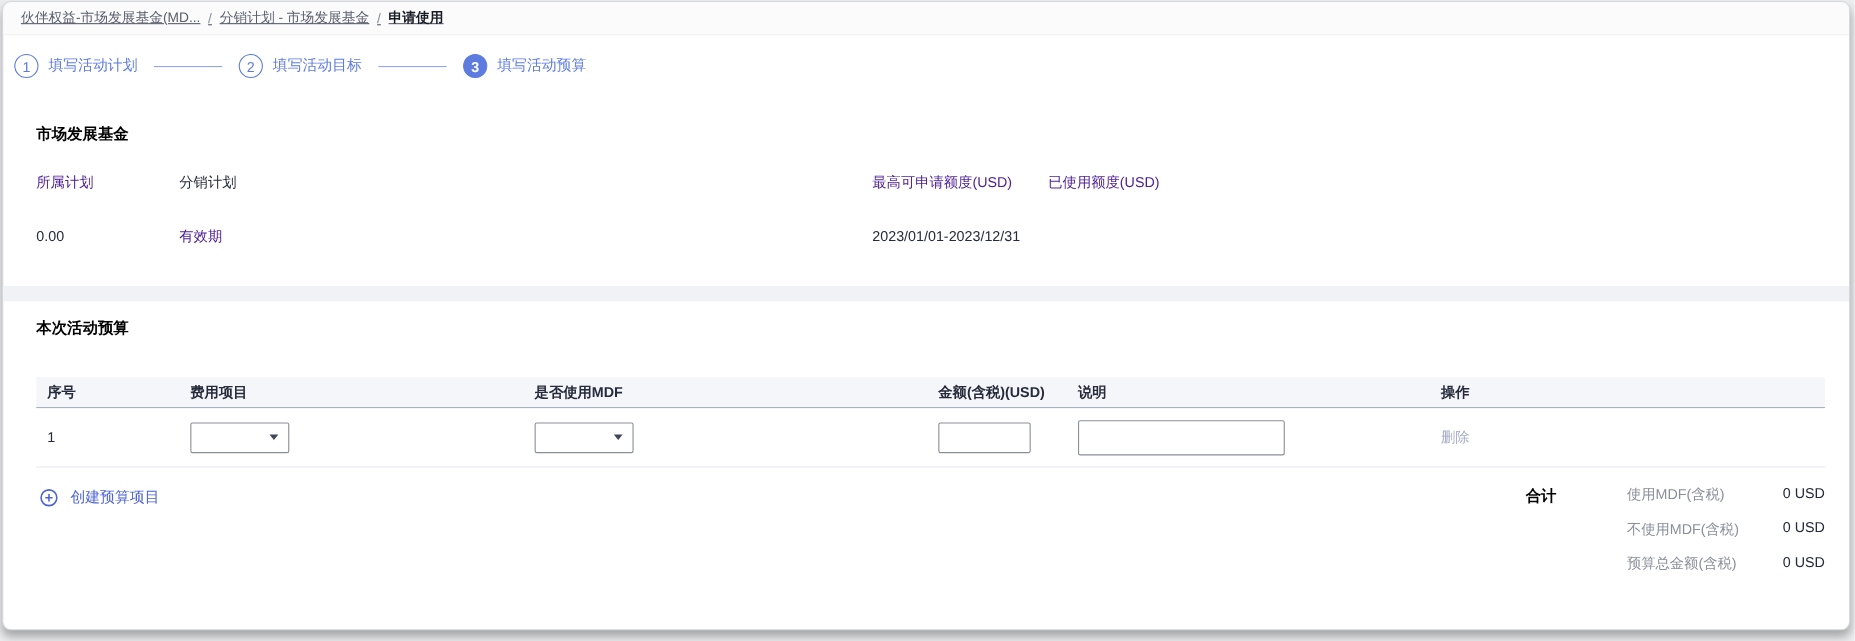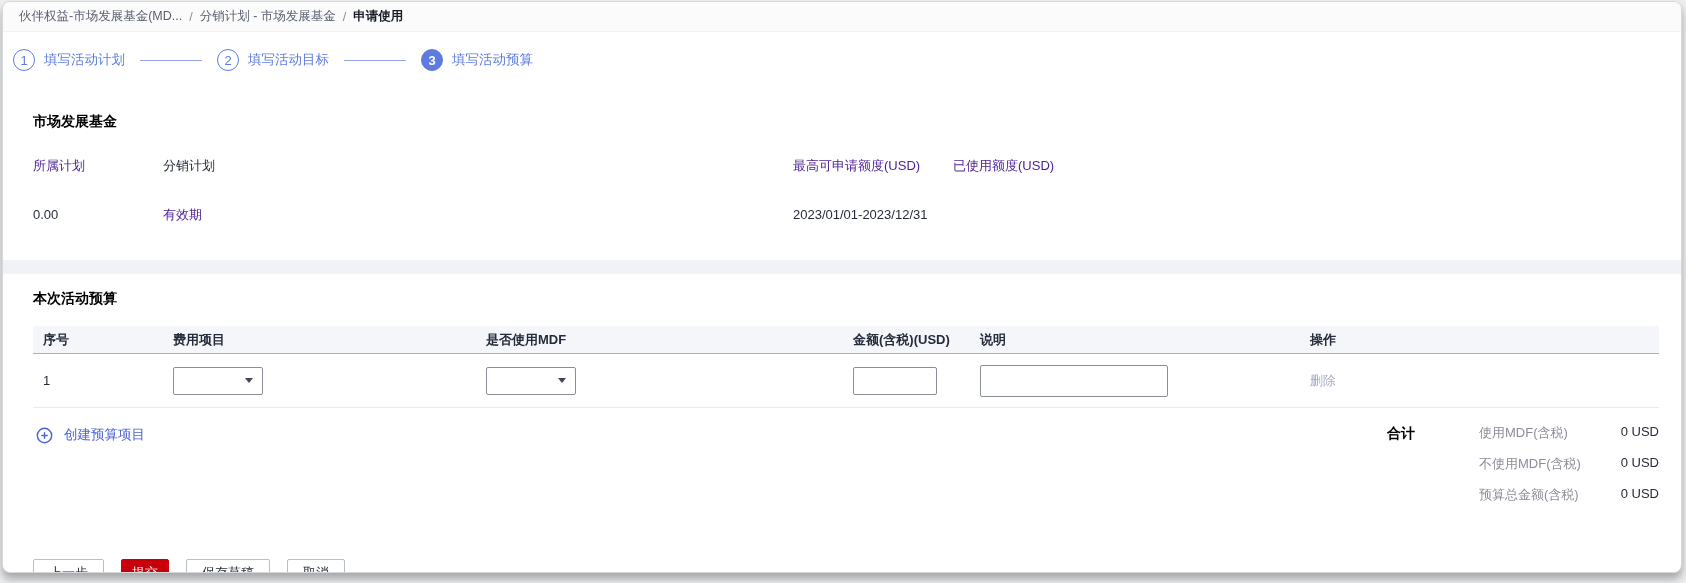--- a/index.html
+++ b/index.html
@@ -21,20 +21,21 @@
   }
   
   .breadcrumb {
     height: 30px;
     display: flex; align-items: center;
     padding: 0 16px;
     background: #fbfbfc;
     border-bottom: 1px solid #f2f2f4;
     font-size: 12.5px;
     color: #595f6d;
+    text-decoration: underline;
   }
   .breadcrumb .crumb { cursor: pointer; }
   .breadcrumb .sep { margin: 0 7px; color: #8a8e99; }
   .breadcrumb .crumb.current { color: #181c25; font-weight: bold; cursor: default; }
   
   .steps {
     display: flex; align-items: center;
     margin: 13px 16px 0 10px;
     height: 30px;
   }
@@ -64,21 +65,21 @@
   .field-label { color: #4c1d95; }
   .field-value { color: #252b3a; }
   .band {
     height: 14px;
     background: #f0f2f5;
     margin-top: 36px;
   }
   
   .budget-title { margin-top: 16px; }
   .btable {
-    margin: 18px 22px 0 30px;
+    margin: 35px 22px 0 30px;
     font-size: 13px;
   }
   .thead, .trow {
     display: grid;
     grid-template-columns: 130px 313px 367px 127px 330px 1fr;
   }
   .thead {
     background: #f5f6fa;
     height: 28px;
     align-items: center;

